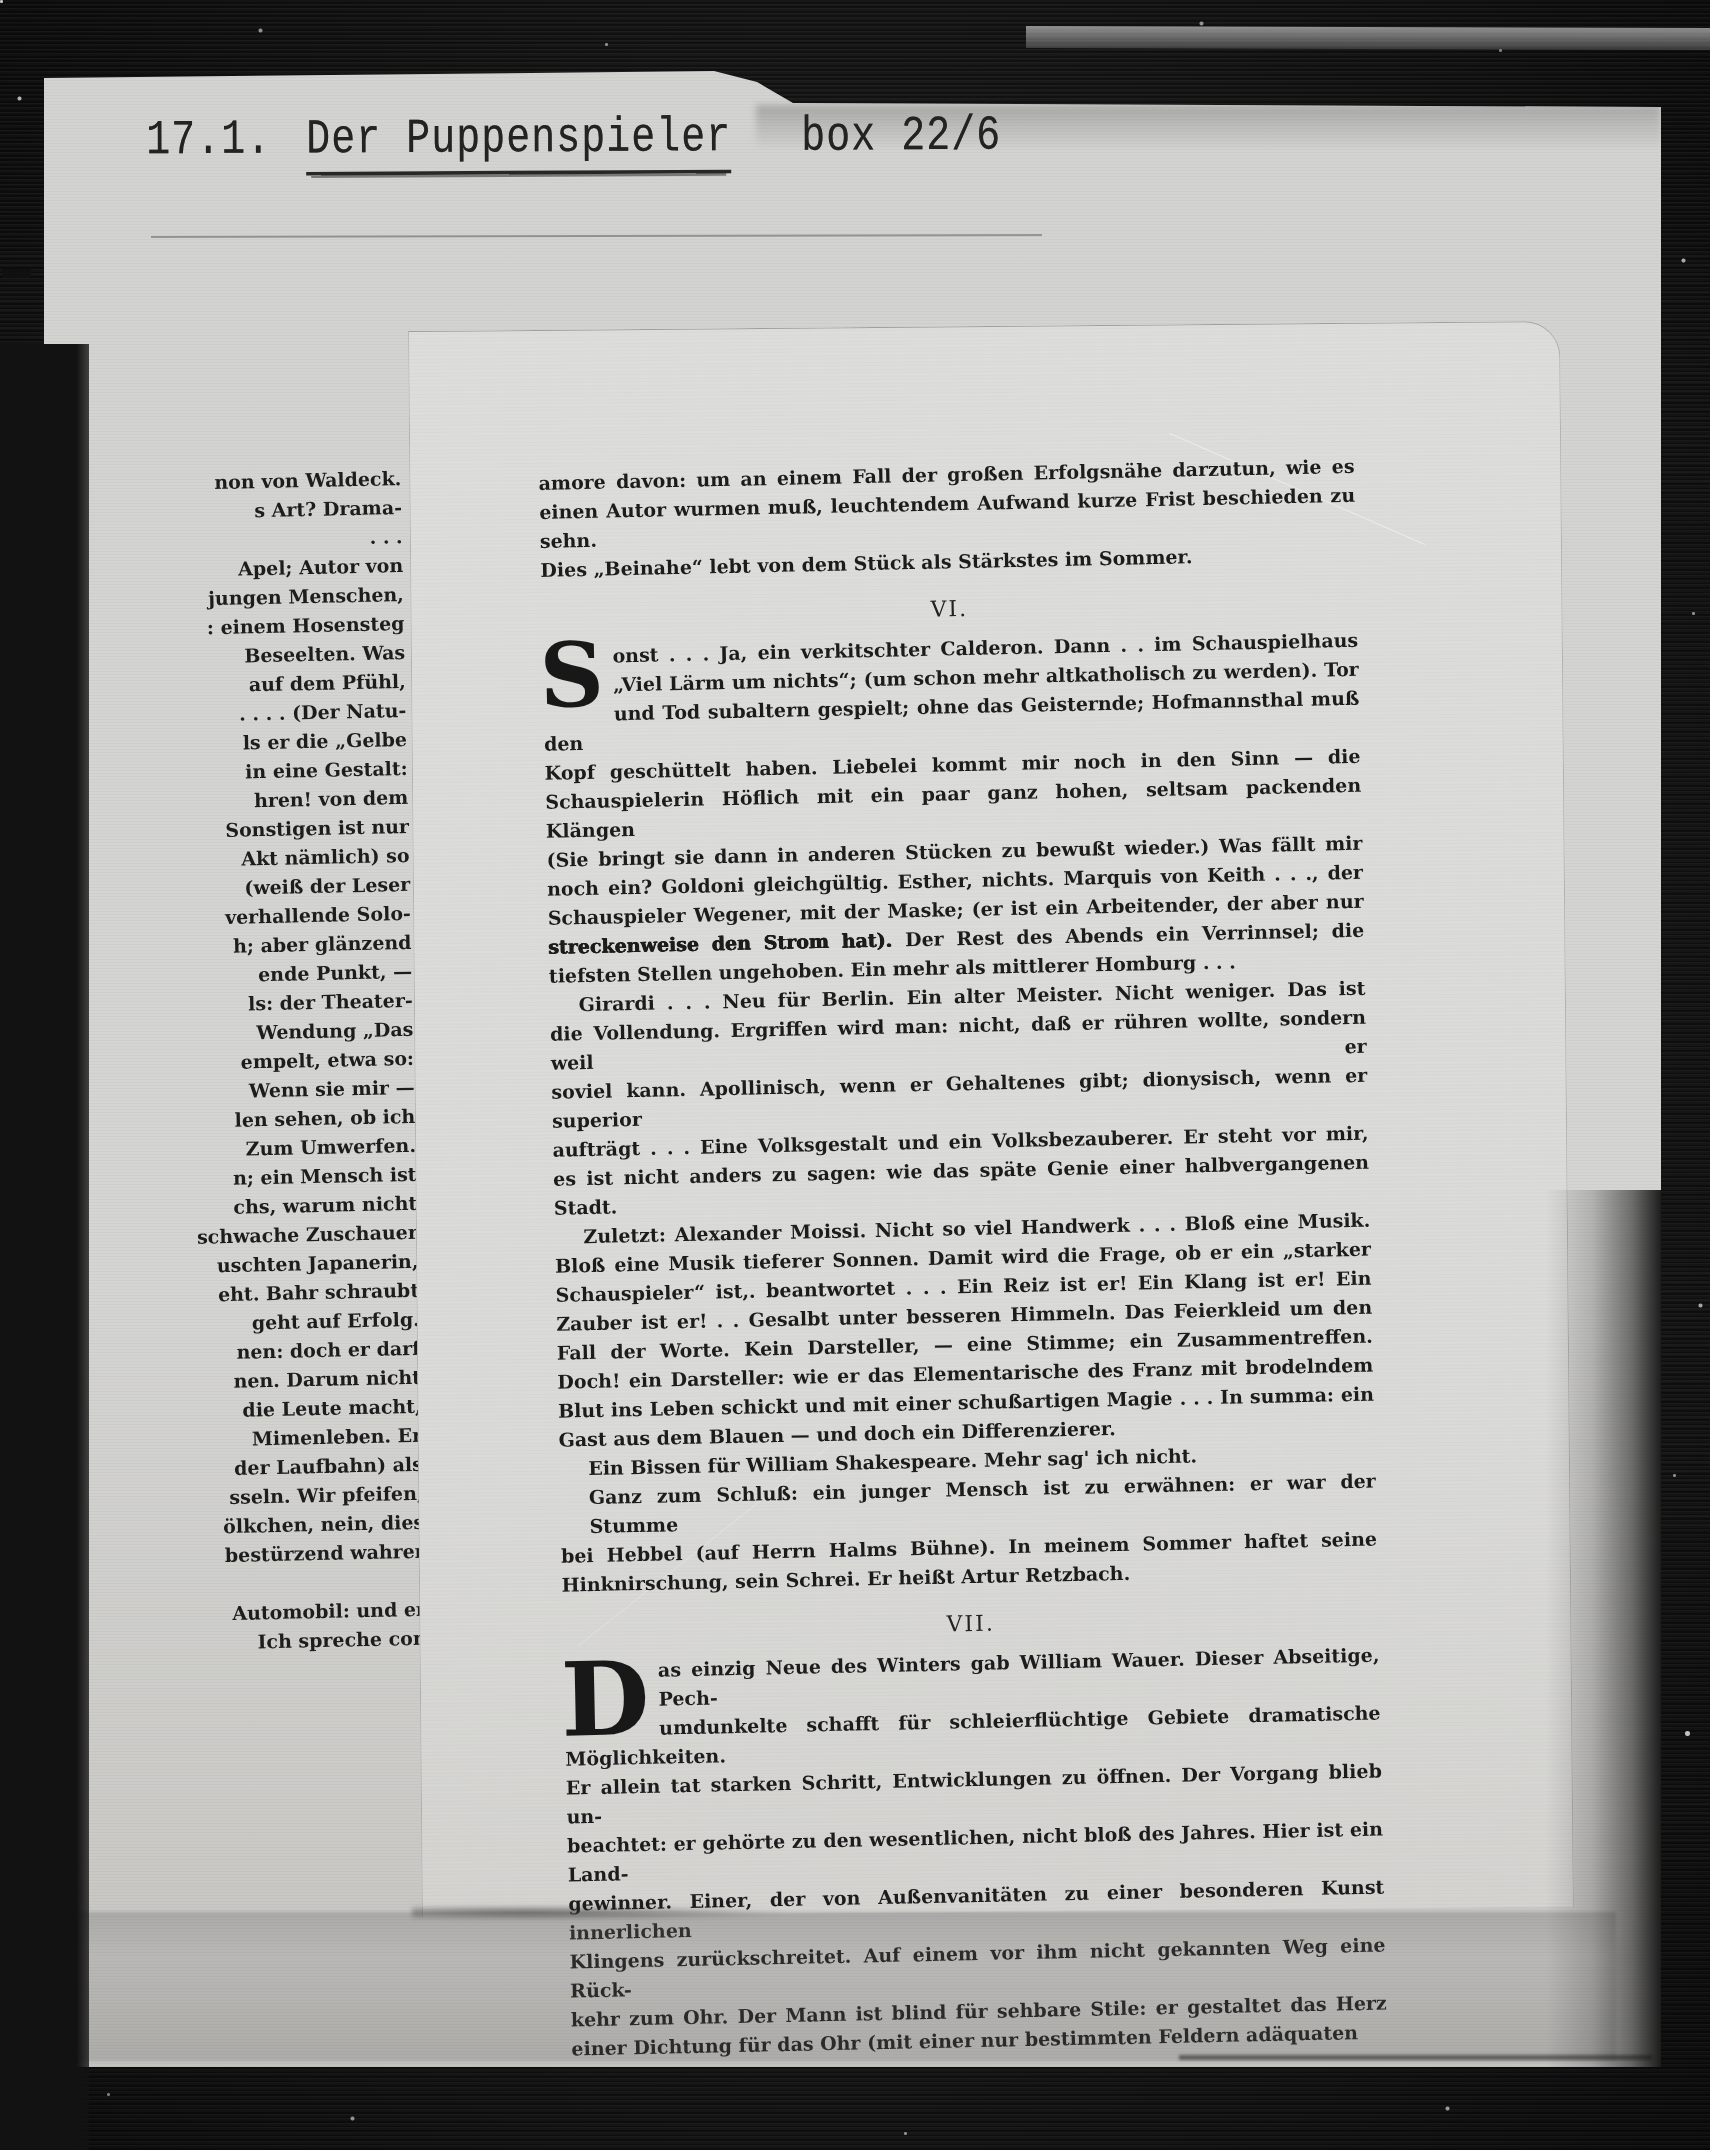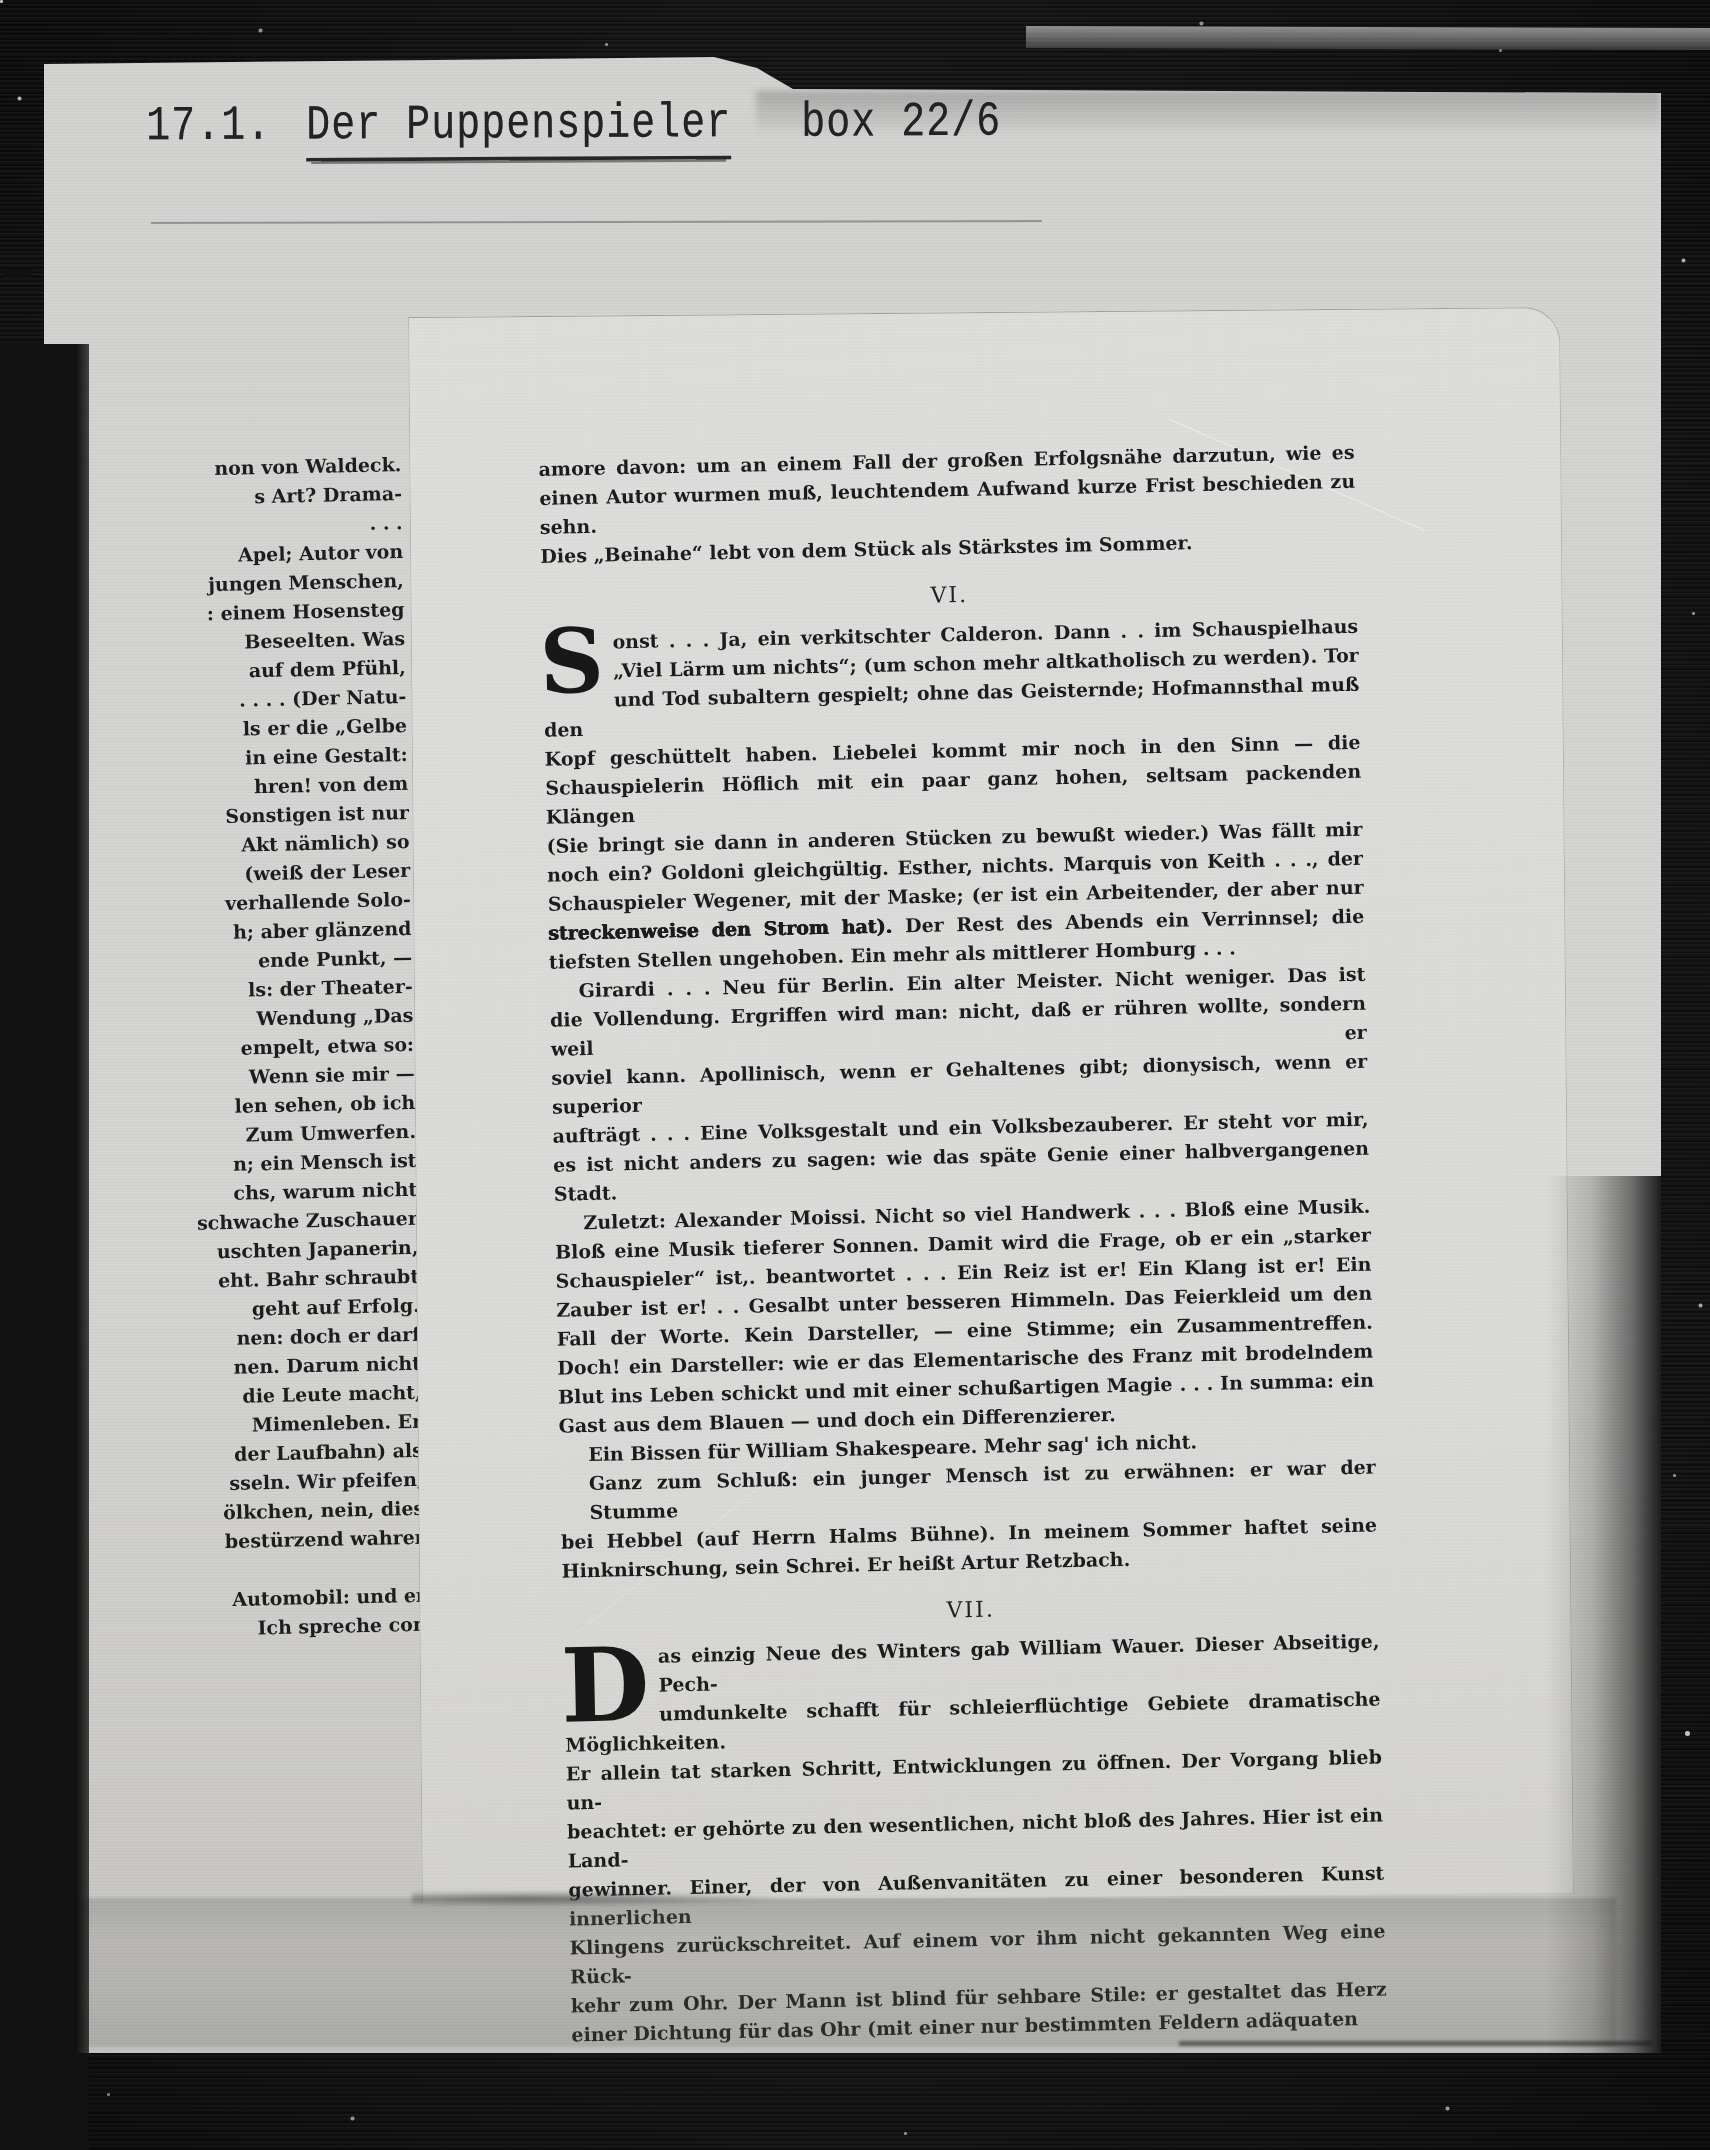--- a/index.html
+++ b/index.html
@@ -25,21 +25,21 @@
       1499px 49px 0 0 rgba(220,220,220,.55), 351px 2117px 0 0.5px rgba(230,230,230,.6),
       904px 2132px 0 0 rgba(225,225,225,.6), 1446px 2107px 0 0.5px rgba(230,230,230,.65),
       107px 2093px 0 0 rgba(220,220,220,.55), 18px 97px 0 0.5px rgba(235,235,235,.75);}
   .sliver{
     position:absolute;left:1026px;top:27px;width:685px;height:22px;
     background:linear-gradient(180deg, rgba(185,185,185,.75), rgba(140,140,140,.35));
     transform:rotate(.15deg);
   }
   
   .carrier{
-    position:absolute;left:44px;top:56px;width:1617px;height:1997px;
+    position:absolute;left:44px;top:70px;width:1617px;height:1997px;
     background:
       repeating-linear-gradient(0deg, rgba(0,0,0,.022) 0 1px, rgba(255,255,255,.02) 1px 3px),
       linear-gradient(180deg,#d2d2d0 0%, #d4d4d2 60%, #cac9c6 88%, #c2c1be 100%);
     clip-path:polygon(0 8px,670px 1px,713px 12px,749px 33px,1617px 37px,1617px 1997px,0 1997px);
   }
   .carrier .topshadow{
     position:absolute;left:712px;top:35px;width:905px;height:45px;
     background:linear-gradient(180deg, rgba(90,90,90,.35), rgba(90,90,90,0));
     filter:blur(3px);
   }

